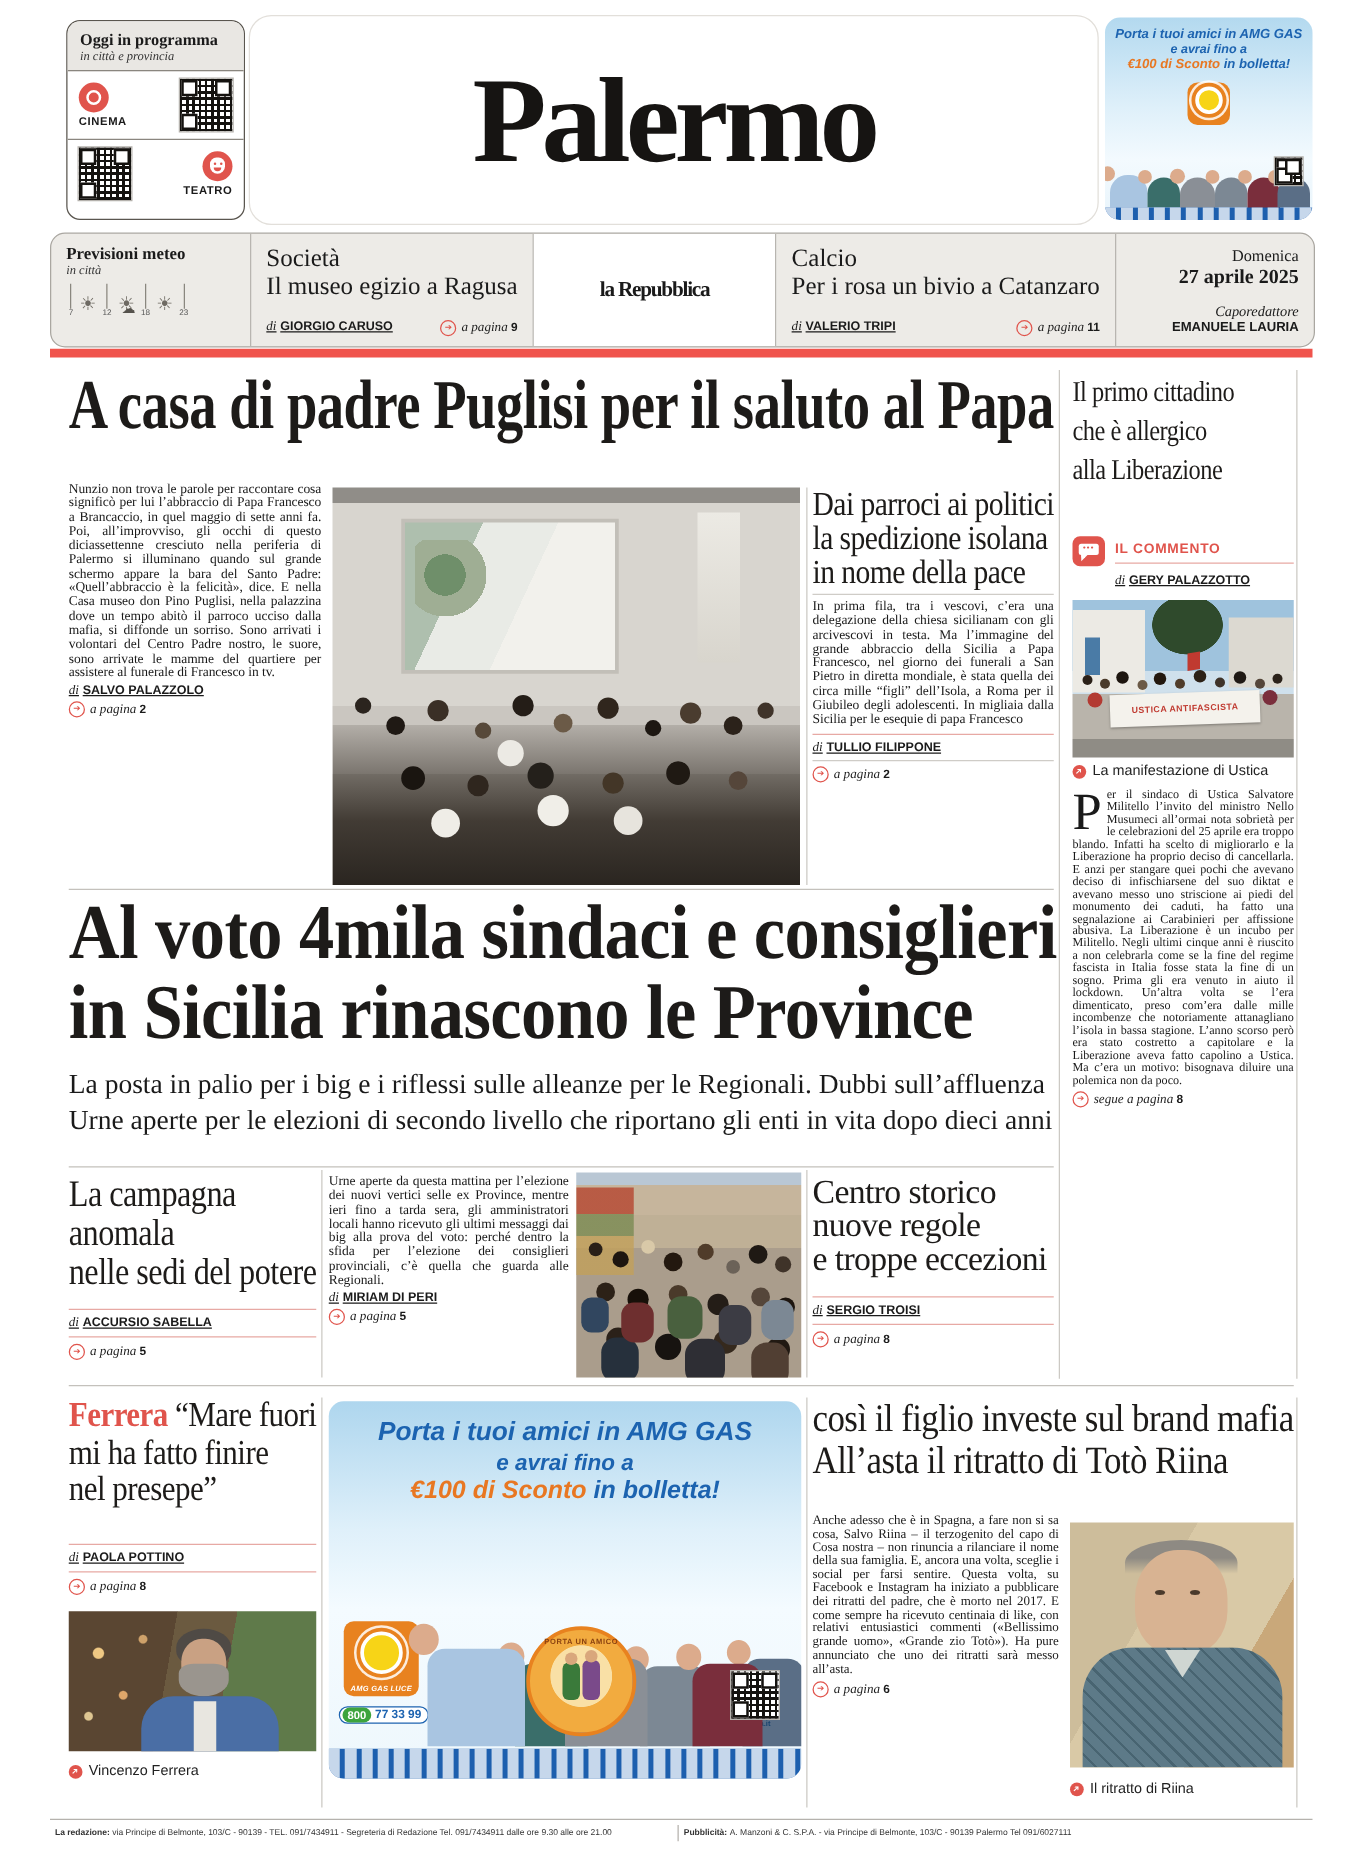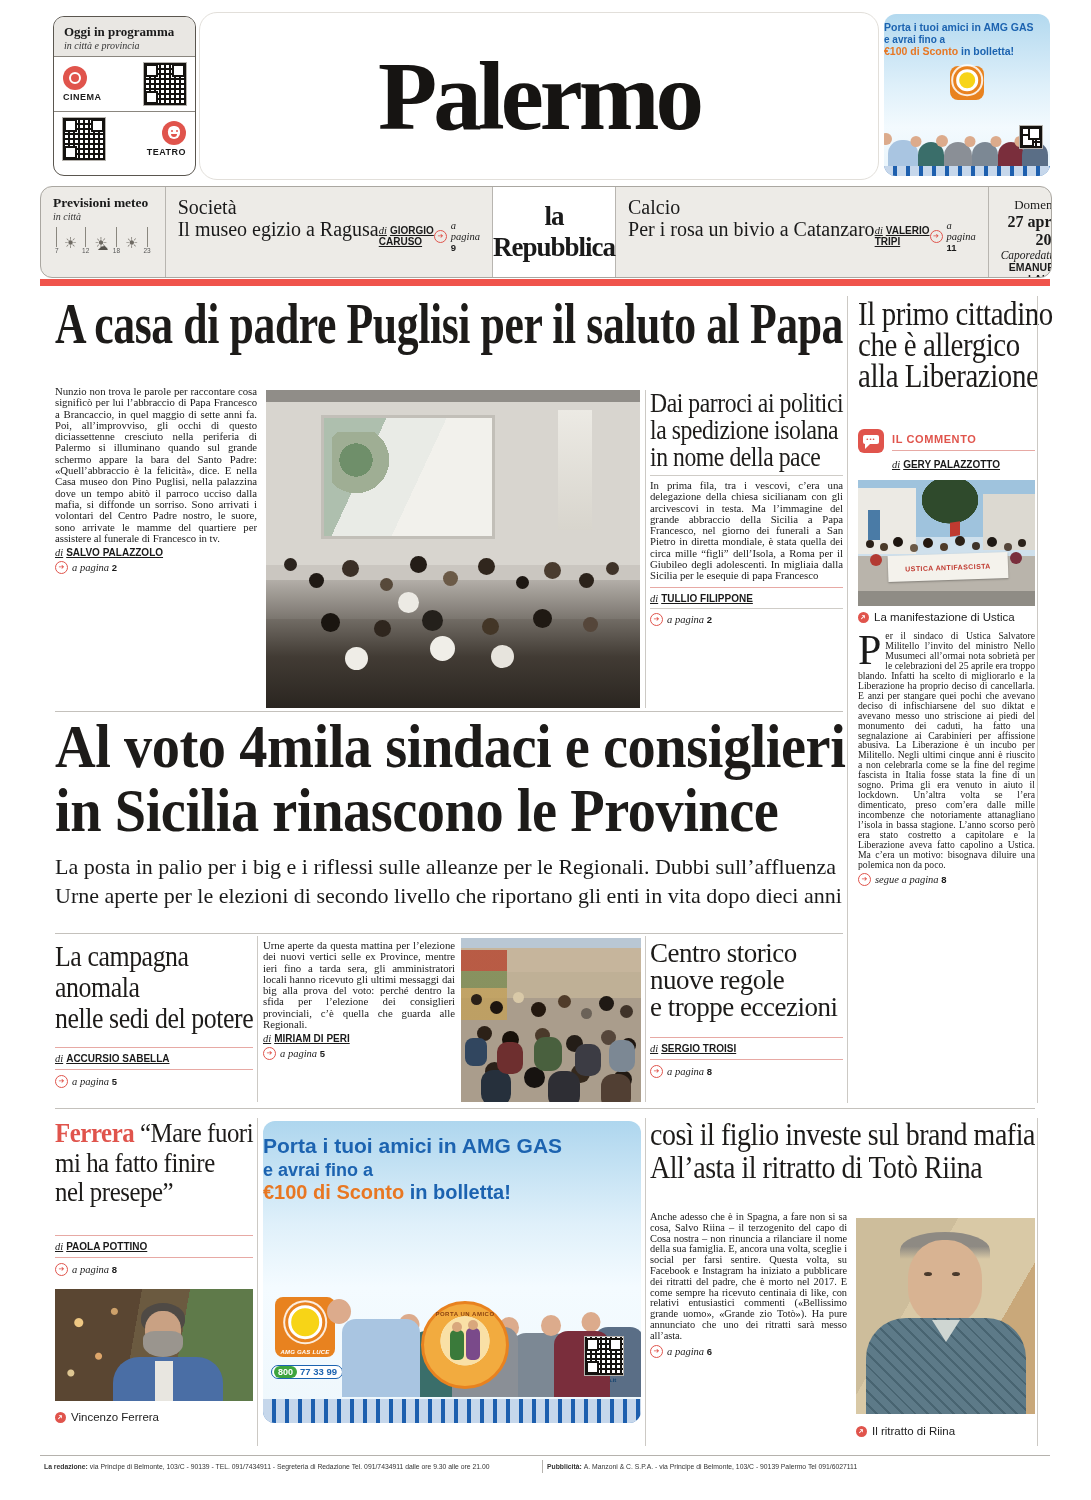--- a/index.html
+++ b/index.html
@@ -27,21 +27,21 @@
   .maskface::after{content:"";position:absolute;left:3px;bottom:2px;width:6px;height:3px;border-radius:0 0 6px 6px;background:#e0544c;}
   .qr{position:relative;background:#fff;background-image:repeating-linear-gradient(0deg,#14120f 0 2px,transparent 2px 5px),repeating-linear-gradient(90deg,#14120f 0 2px,#fff 2px 5px);outline:1px solid #b5b2ad;}
   .qr::before,.qr::after,.qr b{content:"";position:absolute;width:9px;height:9px;border:2px solid #14120f;background:#fff;}
   .qr::before{left:1px;top:1px;} .qr::after{right:1px;top:1px;} .qr b{left:1px;bottom:1px;}
 
   #mastheadBox{left:199px;top:12px;width:678px;height:166px;border:1.4px solid #e2dfda;border-radius:18px;display:flex;align-items:center;justify-content:center;}
   #mastheadBox h1{margin:0;font-size:97px;font-weight:bold;letter-spacing:-4px;color:#161412;}
 
   
   #adTop{left:884px;top:14px;width:166px;height:162px;border-radius:12px;overflow:hidden;background:linear-gradient(180deg,#b3d9ef 0%,#dff0fa 45%,#f3fafe 70%,#e8f4fb 100%);}
-  .adline{font-family:"Liberation Sans",sans-serif;font-weight:bold;text-align:left;color:#1c63b0;}
+  .adline{font-family:"Liberation Sans",sans-serif;font-weight:bold;font-style:italic;text-align:center;color:#1c63b0;}
   #adTop .l1{font-size:10.5px;margin-top:7px;}
   #adTop .l2{font-size:10px;margin-top:1px;}
   #adTop .l3{font-size:10.5px;}
   .orange{color:#e87722;}
   .sunlogo{position:absolute;background:#e8821f;border-radius:8px;}
   .sunlogo::before{content:"";position:absolute;left:50%;top:42%;transform:translate(-50%,-50%);width:46%;height:46%;border:3px solid #fff;border-radius:50%;background:#f7d417;box-shadow:0 0 0 3px #e8821f,0 0 0 5px rgba(255,255,255,.85);}
   .sunlogo .lg{position:absolute;left:0;right:0;bottom:2px;text-align:center;color:#fff;font:bold italic 6px "Liberation Sans",sans-serif;letter-spacing:.2px;}
   .finestrip{position:absolute;left:0;right:0;bottom:0;background:#1d5fae;background-image:repeating-linear-gradient(90deg,rgba(255,255,255,.75) 0 9px,rgba(255,255,255,0) 9px 13px);background-size:100% 2px;background-repeat:repeat-y;}
   .fig{position:absolute;}
   .fig .head{position:relative;border-radius:50%;margin:0 auto;}
@@ -54,26 +54,26 @@
   .sec+.sec{border-left:1px solid #b8b5b0;}
   #wsec{width:168px;}
   #wsec .t{font-weight:bold;font-size:13.5px;}
   #wsec .s{font-style:italic;font-size:10px;color:#333;}
   .wrow{display:flex;align-items:flex-end;margin-top:5px;}
   .wbar{display:flex;flex-direction:column;align-items:center;margin:0 2px;}
   .wbar i{display:block;width:1px;height:20px;background:#8a877f;}
   .wbar span{font-style:normal;font-size:6.5px;color:#555;font-family:"Liberation Sans",sans-serif;}
   .wicon{font-family:"DejaVu Sans",sans-serif;color:#6e6a63;font-size:15px;line-height:22px;margin:0 3px;position:relative;}
   .wicon .cl{position:absolute;left:3px;top:4px;font-size:11px;color:#55524c;}
-  .teaser{flex:1;display:flex;flex-direction:row;justify-content:space-between;padding-top:10px;padding-bottom:8px;}
+  .teaser{flex:1;display:flex;flex-direction:column;justify-content:space-between;padding-top:10px;padding-bottom:8px;}
   .teaser .k{font-size:20px;line-height:21px;}
   .teaser .ti{font-size:20px;line-height:22px;}
   .teaser .brow{display:flex;justify-content:space-between;align-items:center;margin-top:4px;}
   #repBox{width:206px;background:#fff;border-left:1px solid #b8b5b0;border-right:1px solid #b8b5b0;display:flex;align-items:center;justify-content:center;}
-  #repBox .rb{font-size:27px;font-weight:bold;letter-spacing:-1px;text-align:center;}
+  #repBox .rb{font-size:17px;font-weight:bold;letter-spacing:-1px;text-align:center;}
   #dateSec{width:168px;text-align:right;display:flex;flex-direction:column;justify-content:space-between;padding-top:10px;padding-bottom:9px;}
   #dateSec .d1{font-size:13px;}
   #dateSec .d2{font-size:16px;font-weight:bold;}
   #dateSec .cl{font-style:italic;font-size:11.5px;}
   #dateSec .cn{font:bold 10.5px "Liberation Sans",sans-serif;}
   #redbar{left:40px;top:279px;width:1010px;height:7px;background:#f0544c;}
 
   
   .byline{font:bold 10px "Liberation Sans",sans-serif;margin:3px 0 2px;text-decoration:underline;}
   .byline i{font:italic 10.5px "Liberation Serif",serif;font-weight:normal;margin-right:3px;}
@@ -97,21 +97,21 @@
   #photoMain .screen::before{content:"";position:absolute;left:8px;top:14px;width:60px;height:70px;background:radial-gradient(circle at 40% 40%,#6f8f6a 0 30%,#9fae94 30% 60%,transparent 60%);}
   #photoMain .win{position:absolute;left:292px;top:20px;width:34px;height:120px;background:linear-gradient(180deg,#eceae4,#d8d5cd);}
   #photoMain .mass{position:absolute;left:0;right:0;bottom:0;height:128px;background:linear-gradient(180deg,rgba(46,38,30,.15),rgba(40,33,26,.82) 60%,rgba(30,25,20,.92));}
   #photoMain .heads{position:absolute;left:18px;top:168px;width:13px;height:13px;border-radius:50%;background:#2b241e;
     box-shadow:26px 16px 0 1px #1f1914,60px 4px 0 2px #3a2f26,96px 20px 0 0 #57493a,128px 0 0 2px #241d17,160px 14px 0 1px #6b5a47,196px 2px 0 2px #30261d,232px 18px 0 0 #1d1712,262px 6px 0 2px #4a3c2f,296px 16px 0 1px #2b221a,322px 4px 0 0 #3f3329,
     40px 58px 0 3px #1a1510,92px 64px 0 2px #2f261e,142px 56px 0 4px #24201b,200px 62px 0 2px #433627,252px 54px 0 3px #1f1913,300px 60px 0 1px #55463a,
     118px 38px 0 4px #eceae4,152px 84px 0 6px #f0eee8,212px 92px 0 5px #e7e4dd,66px 94px 0 5px #efede7;}
   #colMid1{left:650px;top:390px;width:193px;}
   .midHl{font-size:27px;line-height:27px;}
   #colRight{left:858px;top:298px;width:177px;}
-  #colRight .rh{font-size:34px;line-height:31px;}
+  #colRight .rh{font-size:23px;line-height:31px;}
   .cmHead{display:flex;gap:8px;align-items:flex-start;margin-top:38px;}
   .cmIcon{flex:0 0 auto;width:26px;height:24px;background:#e0544c;border-radius:6px;position:relative;}
   .cmIcon .bb{position:absolute;left:5px;top:6px;width:16px;height:9px;background:#fff;border-radius:2px;color:#e0544c;font:bold 6px "Liberation Sans",sans-serif;line-height:9px;text-align:center;letter-spacing:1px;}
   .cmIcon::after{content:"";position:absolute;left:7px;top:14px;border:3px solid transparent;border-top-color:#fff;border-left-color:#fff;}
   .cmLbl{font:bold 11px "Liberation Sans",sans-serif;color:#e0544c;letter-spacing:.6px;}
   #photoUstica{position:relative;width:177px;height:126px;margin-top:8px;background:linear-gradient(180deg,#9fc3dd 0 45%,#cfe0ec 45% 60%,#b9b4ab 60% 88%,#8f8c85 88% 100%);overflow:hidden;}
   #photoUstica .bld{position:absolute;left:0;top:8px;width:58px;height:66px;background:#eceae4;}
   #photoUstica .door{position:absolute;left:10px;top:30px;width:12px;height:30px;background:#4a7ba6;}
   #photoUstica .bld2{position:absolute;right:0;top:14px;width:52px;height:56px;background:#dcd9d1;}
   #photoUstica .tree{position:absolute;left:56px;top:0;width:72px;height:50px;background:radial-gradient(ellipse at 50% 40%,#2f4a2c 0 55%,transparent 56%);}

